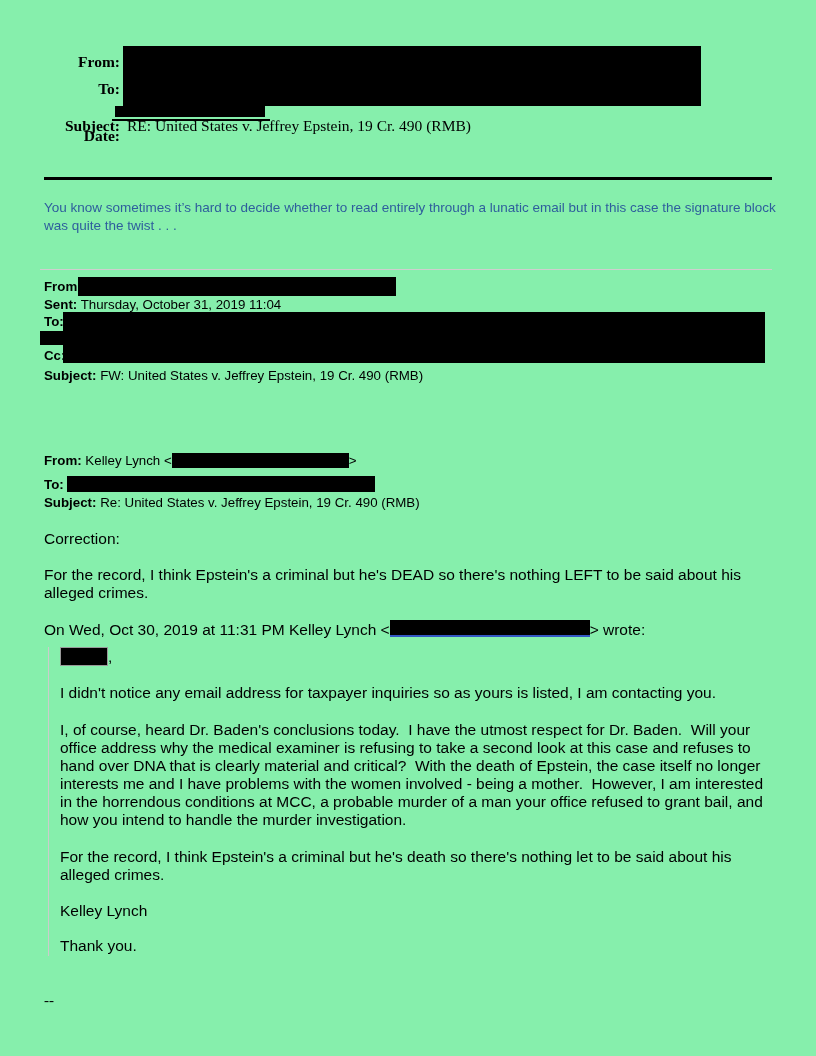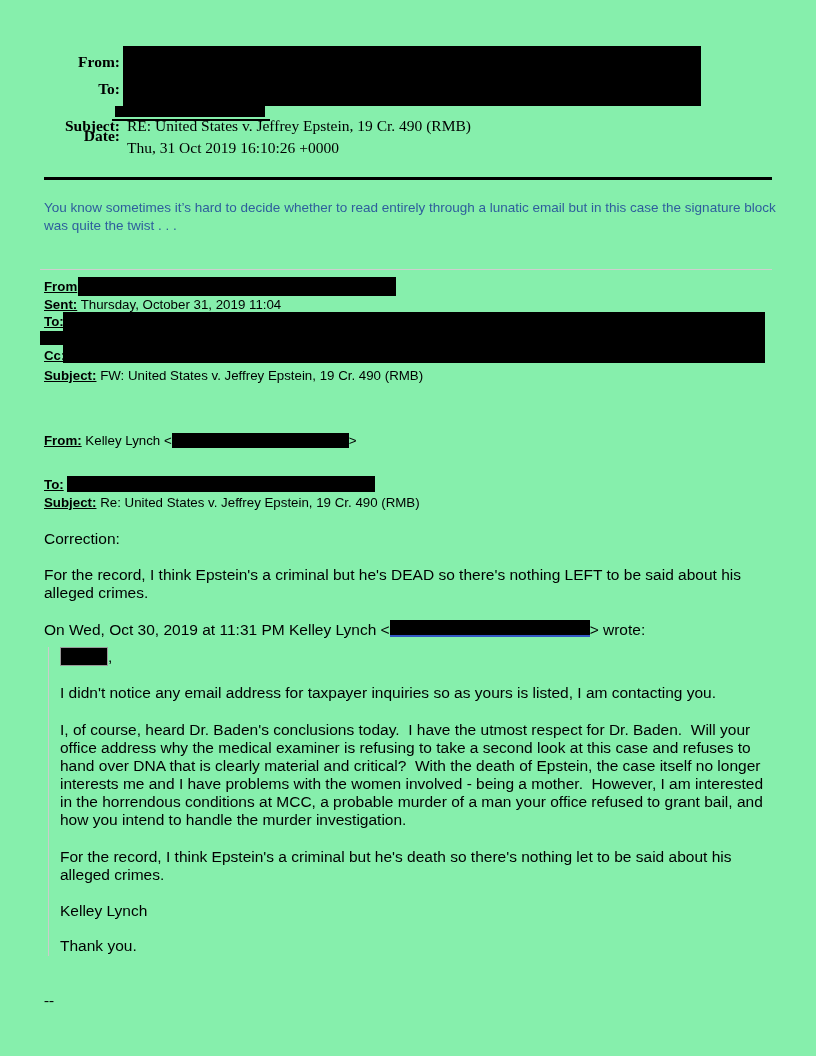--- a/index.html
+++ b/index.html
@@ -10,21 +10,21 @@
   .lbl1 { font-family:"Liberation Serif", serif; font-size:15.5px; font-weight:bold;
           width:120px; text-align:right; line-height:19px; white-space:nowrap; }
   .val1 { font-family:"Liberation Serif", serif; font-size:15.5px; line-height:19px; white-space:nowrap; }
   .redact { background:#000; }
   .rule-thick { background:#000; height:3px; }
   .rule-thin { background:#cfcfcf; height:1px; }
   
   .comment { font-family:"Liberation Sans", sans-serif; font-size:13.5px; line-height:18px; width:732px; }
   
   .hrow { font-family:"Liberation Sans", sans-serif; font-size:13.3px; line-height:17px; white-space:nowrap; }
-  .hrow b { font-weight:bold;text-decoration:underline; }
+  .hrow b { font-weight:bold; }
   .ri { display:inline-block; background:#000; vertical-align:-3px; }
   
   .body { font-family:Liberation Sans, sans-serif; font-size:15.5px; line-height:18.1px;
           width:730px; color:#000; }
   .para { margin:0; white-space:pre-wrap; }
   .mt18 { margin-top:18px; } .mt19 { margin-top:19px; } .mt17 { margin-top:17px; }
   .quote { margin:8px 0 0 4px; border-left:1px solid #ccc; padding-left:11px; }
   .redact-link { display:inline-block; width:200px; height:15px; background:#000;
                  border-bottom:2px solid #3358c4; vertical-align:-2px; }
   .redact-name { display:inline-block; width:46px; height:17px; background:#000;
@@ -37,38 +37,37 @@
 <div class="page">
 
   <div class="abs lbl1" style="left:0;top:52px">From:</div>
   <div class="abs lbl1" style="left:0;top:79px">To:</div>
   <div class="abs redact" style="left:123px;top:46px;width:578px;height:60px"></div>
   <div class="abs redact" style="left:115px;top:106px;width:150px;height:11px"></div>
   <div class="abs" style="left:112px;top:119px;width:158px;height:2px;background:#000"></div>
   <div class="abs lbl1" style="left:0;top:116px">Subject:</div>
   <div class="abs val1" style="left:127px;top:116px">RE: United States v. Jeffrey Epstein, 19 Cr. 490 (RMB)</div>
   <div class="abs lbl1" style="left:0;top:126px">Date:</div>
-  <div class="abs val1" style="left:127px;top:138px">Thu, 31 Oct 2019 16:10:26 +0000</div>
 
   <div class="abs rule-thick" style="left:44px;top:177px;width:728px"></div>
 
   <div class="abs comment" style="left:44px;top:199px;color:#2E5E9C">You know sometimes it’s hard to decide whether to read entirely through a lunatic email but in this case the signature block was quite the twist . . .</div>
 
   <div class="abs rule-thin" style="left:40px;top:269px;width:732px"></div>
 
   <div class="abs hrow" style="left:44px;top:278px"><b>From</b></div>
   <div class="abs redact" style="left:78px;top:277px;width:318px;height:19px"></div>
   <div class="abs hrow" style="left:44px;top:296px"><b>Sent:</b><span> Thursday, October 31, 2019 11:04</span></div>
   <div class="abs redact" style="left:63px;top:312px;width:702px;height:51px"></div>
   <div class="abs redact" style="left:40px;top:331px;width:25px;height:14px"></div>
   <div class="abs hrow" style="left:44px;top:313px"><b>To:</b></div>
   <div class="abs hrow" style="left:44px;top:347px"><b>Cc:</b></div>
   <div class="abs hrow" style="left:44px;top:367px"><b>Subject:</b><span> FW: United States v. Jeffrey Epstein, 19 Cr. 490 (RMB)</span></div>
 
-  <div class="abs hrow" style="left:44px;top:432px"><b>From:</b><span> Kelley Lynch &lt;</span><span class="ri" style="width:177px;height:15px"></span><span>&gt;</span></div>
+  <div class="abs hrow" style="left:44px;top:452px"><b>From:</b><span> Kelley Lynch &lt;</span><span class="ri" style="width:177px;height:15px"></span><span>&gt;</span></div>
   <div class="abs hrow" style="left:44px;top:476px"><b>To:</b> <span class="ri" style="width:308px;height:16px"></span></div>
   <div class="abs hrow" style="left:44px;top:494px"><b>Subject:</b><span> Re: United States v. Jeffrey Epstein, 19 Cr. 490 (RMB)</span></div>
 
   <div class="abs body" style="left:44px;top:530px">
     <p class="para">Correction:</p>
     <p class="para mt18">For the record, I think Epstein's a criminal but he's DEAD so there's nothing LEFT to be said about his alleged crimes.</p>
     <p class="para mt18"><span>On Wed, Oct 30, 2019 at 11:31 PM Kelley Lynch &lt;</span><span class="redact-link"></span><span>&gt; wrote:</span></p>
 
     <blockquote class="quote">
       <p class="para"><span class="redact-name"></span><span>,</span></p>

